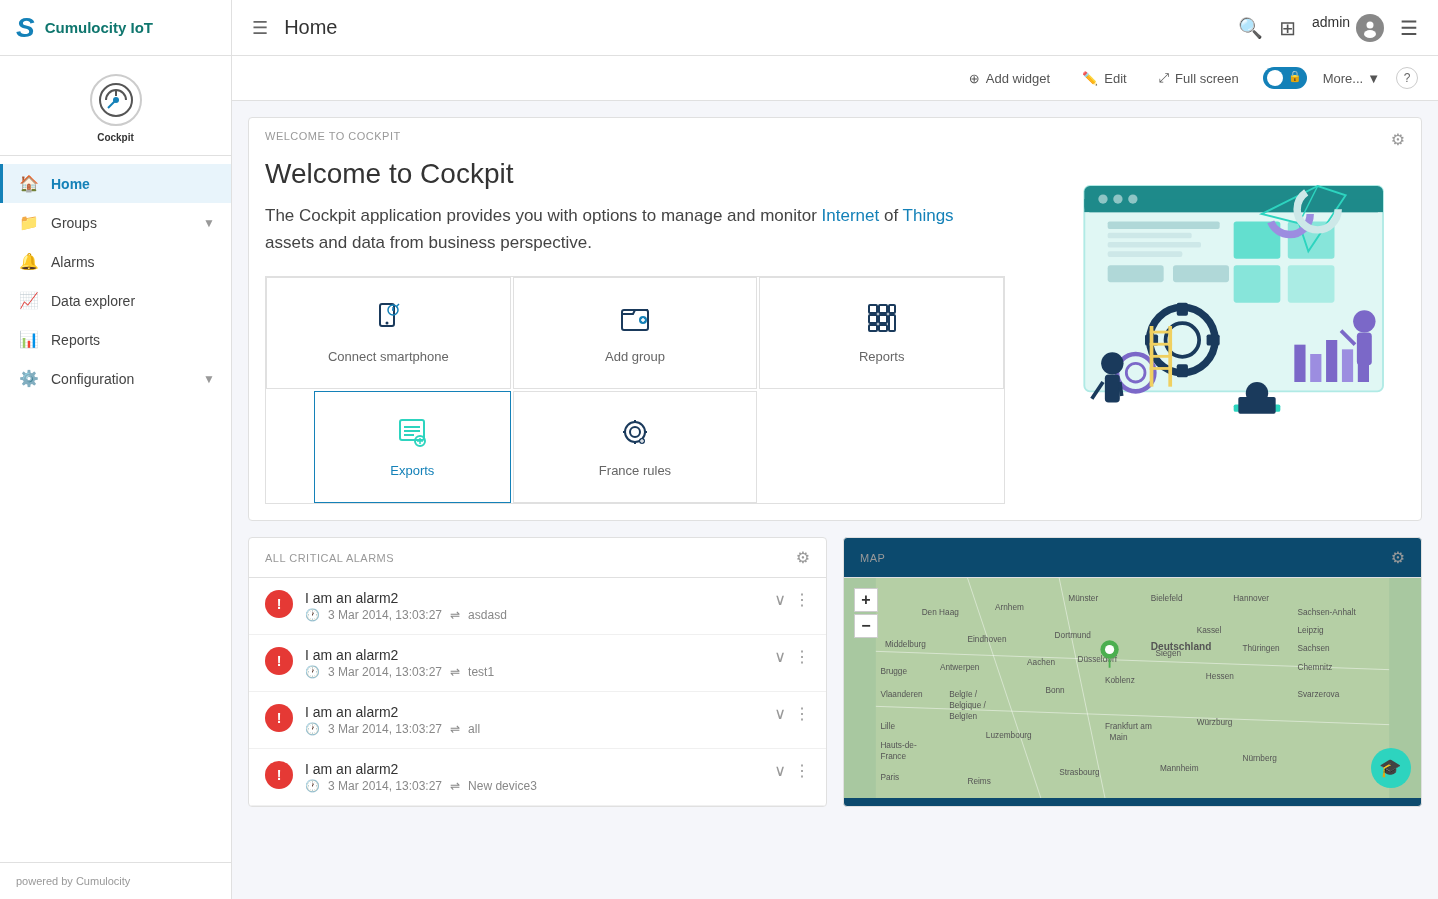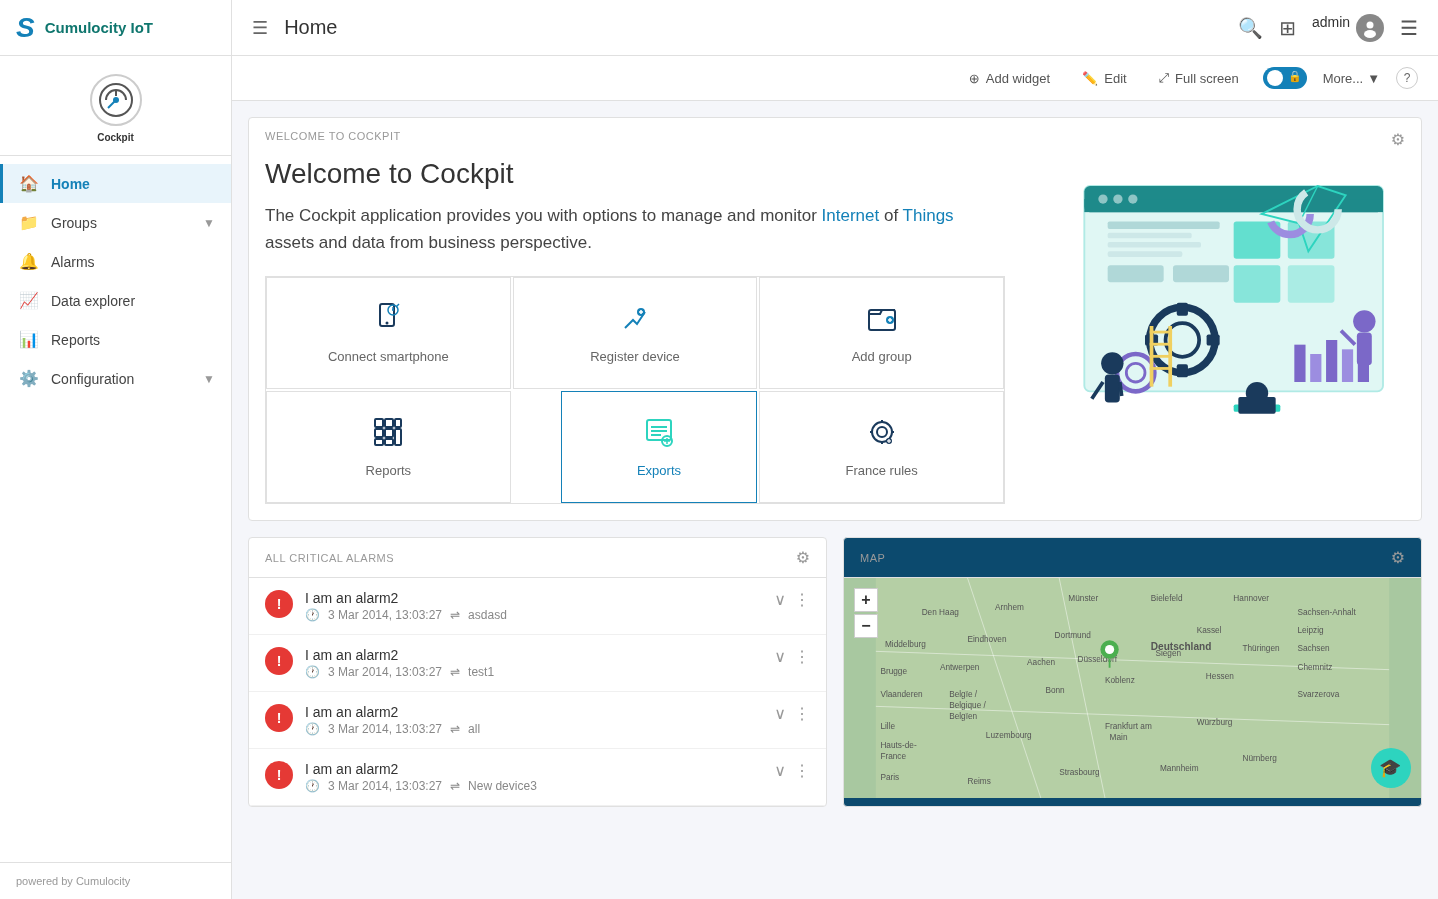--- a/index.html
+++ b/index.html
@@ -452,31 +452,20 @@
                   <svg width="32" height="32" viewBox="0 0 32 32">
                     <rect x="8" y="2" width="14" height="22" rx="2" fill="none" stroke="#1a3a5c" stroke-width="2"></rect>
                     <circle cx="15" cy="21" r="1.5" fill="#1a3a5c"></circle>
                     <circle cx="21" cy="8" r="5" fill="none" stroke="#1481b8" stroke-width="1.5"></circle>
                     <line x1="21" y1="5" x2="21" y2="8" stroke="#1481b8" stroke-width="1.5"></line>
                     <circle cx="21" cy="8" r="1" fill="#1481b8"></circle>
                     <line x1="24" y1="5" x2="27" y2="2" stroke="#1481b8" stroke-width="1.5"></line>
                   </svg>
                 </span>
                 <span class="grid-item-label">Connect smartphone</span>
-              </div>
-              <div class="grid-item">
-                <span class="grid-item-icon">
-                  <svg width="32" height="32" viewBox="0 0 32 32">
-                    <path d="M6 26 L14 18 L18 22 L26 10" fill="none" stroke="#1481b8" stroke-width="2"></path>
-                    <circle cx="22" cy="10" r="4" fill="#1481b8"></circle>
-                    <line x1="20" y1="10" x2="24" y2="10" stroke="#fff" stroke-width="1.5"></line>
-                    <line x1="22" y1="8" x2="22" y2="12" stroke="#fff" stroke-width="1.5"></line>
-                  </svg>
-                </span>
-                <span class="grid-item-label">Register device</span>
               </div>
               <div class="grid-item">
                 <span class="grid-item-icon">
                   <svg width="32" height="32" viewBox="0 0 32 32">
                     <rect x="3" y="8" width="26" height="20" rx="2" fill="none" stroke="#1a3a5c" stroke-width="2"></rect>
                     <path d="M3 12 L14 12 L16 8 L29 8" fill="none" stroke="#1a3a5c" stroke-width="2"></path>
                     <circle cx="24" cy="18" r="4" fill="#1481b8"></circle>
                     <line x1="22" y1="18" x2="26" y2="18" stroke="#fff" stroke-width="1.5"></line>
                     <line x1="24" y1="16" x2="24" y2="20" stroke="#fff" stroke-width="1.5"></line>
                   </svg>

